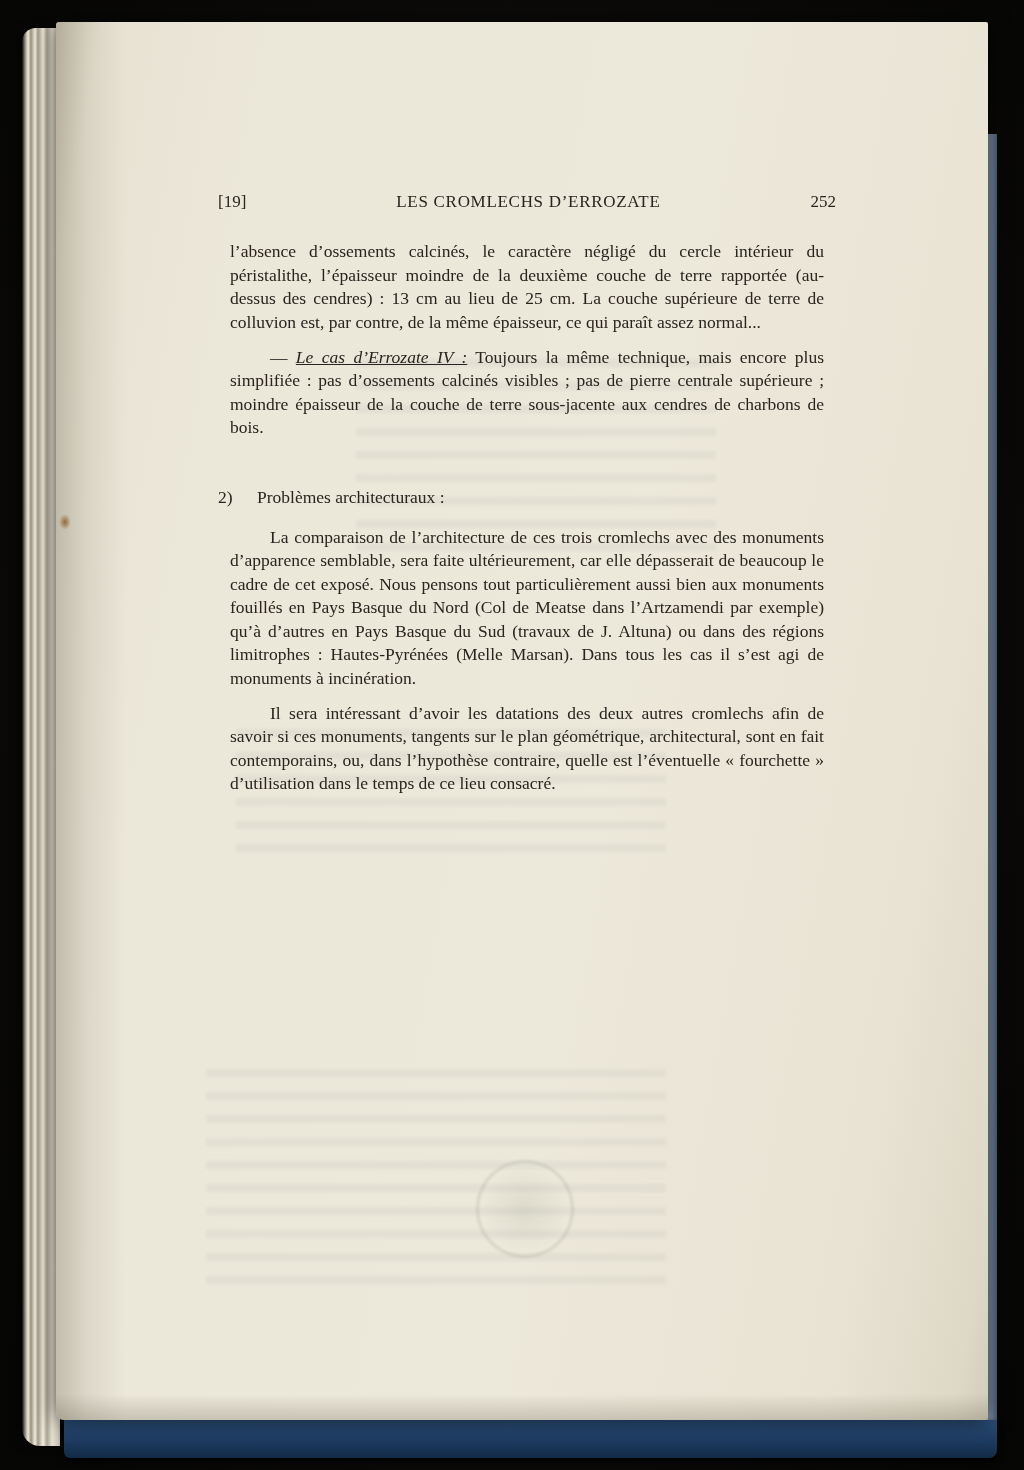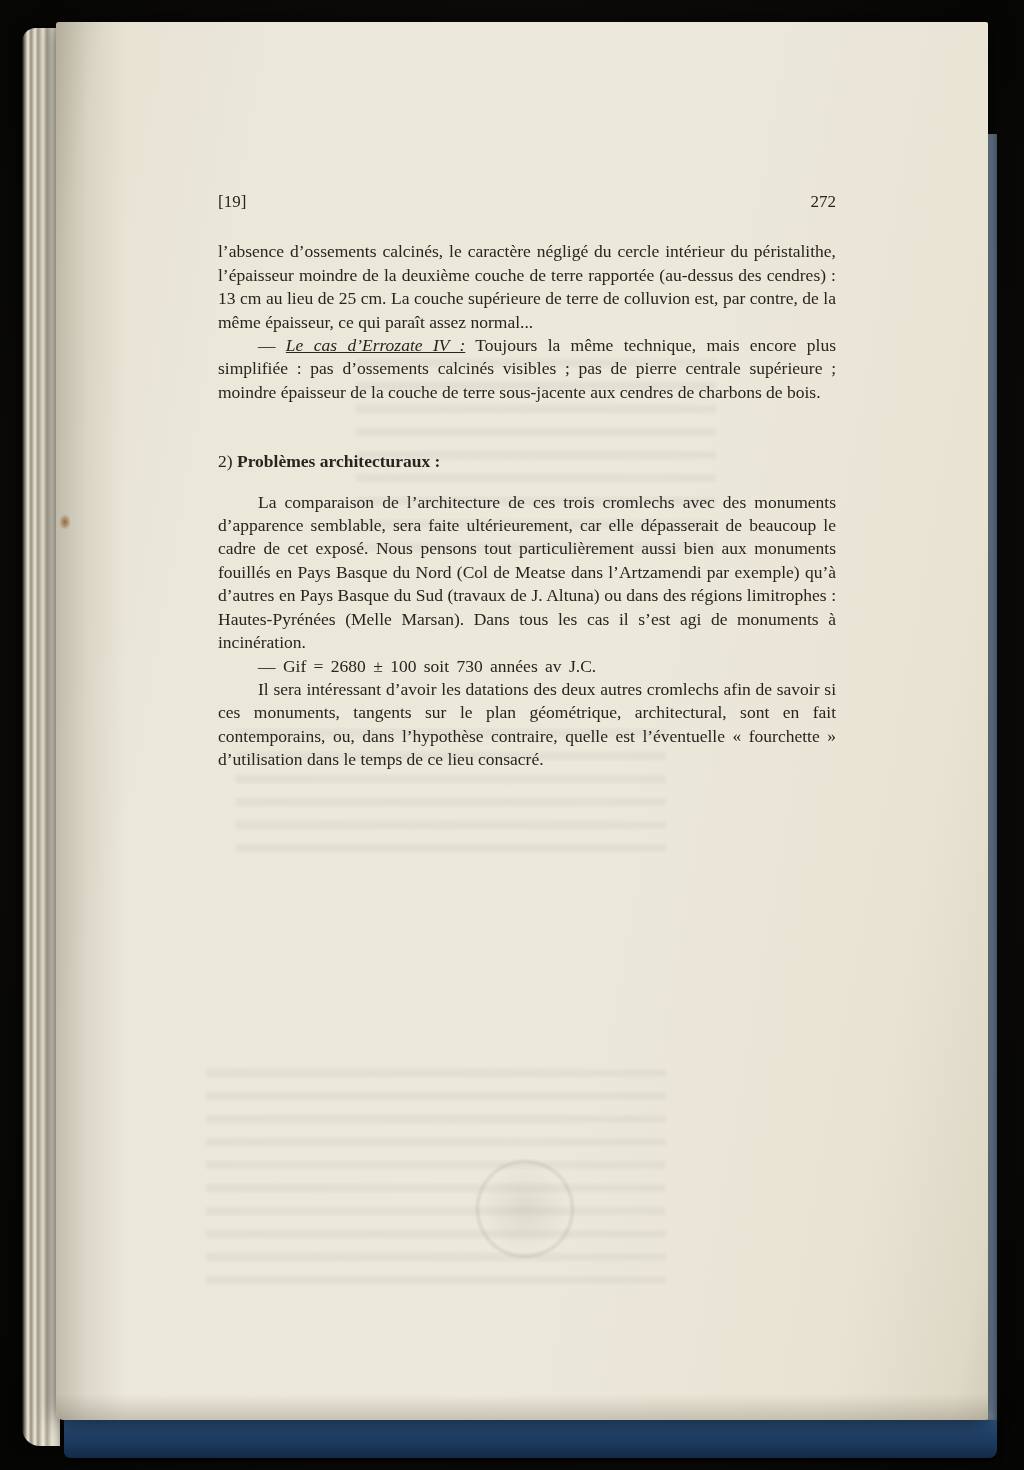--- a/index.html
+++ b/index.html
@@ -151,34 +151,34 @@
     display: flex;
     justify-content: space-between;
     align-items: baseline;
     font-size: 17px;
     margin-bottom: 27px;
   }
   .running-title {
     letter-spacing: 0.7px;
   }
   .content p {
-    margin: 0;
+    margin: 12px;
   }
   .para { margin-top: 13px; }
   .noindent { text-indent: 0; }
   .indent { text-indent: 40px; }
   .section-heading {
     margin: 46px 0 17px 0;
     font-size: 17.5px;
     font-weight: 400;
     line-height: 23.4px;
   }
   .section-heading .h-title {
-    font-weight: 700;
-    margin-left: 0;
+    font-weight: 400;
+    margin-left: 20px;
   }
   .case-title { font-style: italic; text-decoration: underline; }
   .dating-line {
     margin-top: 12px;
     text-indent: 40px;
     text-align: left;
     word-spacing: 3px;
   }
   .para-after-line { margin-top: 12px; }
 </style>
@@ -196,39 +196,39 @@
     <div class="paper-stain"></div>
     <div class="ghost-lines ghost-a"></div>
     <div class="ghost-lines ghost-b"></div>
     <div class="ghost-lines ghost-c"></div>
     <div class="ghost-stamp"></div>
 
     <div class="content">
 
       <div class="page-header">
         <span>[19]</span>
-        <span>272</span>
+        <span class="running-title">LES CROMLECHS D’ERROZATE</span>
+        <span>252</span>
       </div>
 
       <p class="noindent">l’absence d’ossements calcinés, le caractère négligé du cercle intérieur du péristalithe, l’épaisseur moindre de la deuxième couche de terre rapportée (au-dessus des cendres) : 13 cm au lieu de 25 cm. La couche supérieure de terre de colluvion est, par contre, de la même épaisseur, ce qui paraît assez normal...</p>
 
       <p class="para indent">
         <span>—</span>
         <span class="case-title">Le cas d’Errozate IV :</span>
         <span>Toujours la même technique, mais encore plus simplifiée : pas d’ossements calcinés visibles ; pas de pierre centrale supérieure ; moindre épaisseur de la couche de terre sous-jacente aux cendres de charbons de bois.</span>
       </p>
 
       <h2 class="section-heading">
         <span class="h-prefix">2)</span>
         <span class="h-title">Problèmes architecturaux :</span>
       </h2>
 
       <p class="indent">La comparaison de l’architecture de ces trois cromlechs avec des monuments d’apparence semblable, sera faite ultérieurement, car elle dépasserait de beaucoup le cadre de cet exposé. Nous pensons tout particulièrement aussi bien aux monuments fouillés en Pays Basque du Nord (Col de Meatse dans l’Artzamendi par exemple) qu’à d’autres en Pays Basque du Sud (travaux de J. Altuna) ou dans des régions limitrophes : Hautes-Pyrénées (Melle Marsan). Dans tous les cas il s’est agi de monuments à incinération.</p>
 
 
 
-      <p class="dating-line">— Gif = 2680 ± 100 soit 730 années av J.C.</p>
 
       <p class="para-after-line indent">Il sera intéressant d’avoir les datations des deux autres cromlechs afin de savoir si ces monuments, tangents sur le plan géométrique, architectural, sont en fait contemporains, ou, dans l’hypothèse contraire, quelle est l’éventuelle « fourchette » d’utilisation dans le temps de ce lieu consacré.</p>
 
     </div>
   </div>
 </div>
 
 </body></html>

